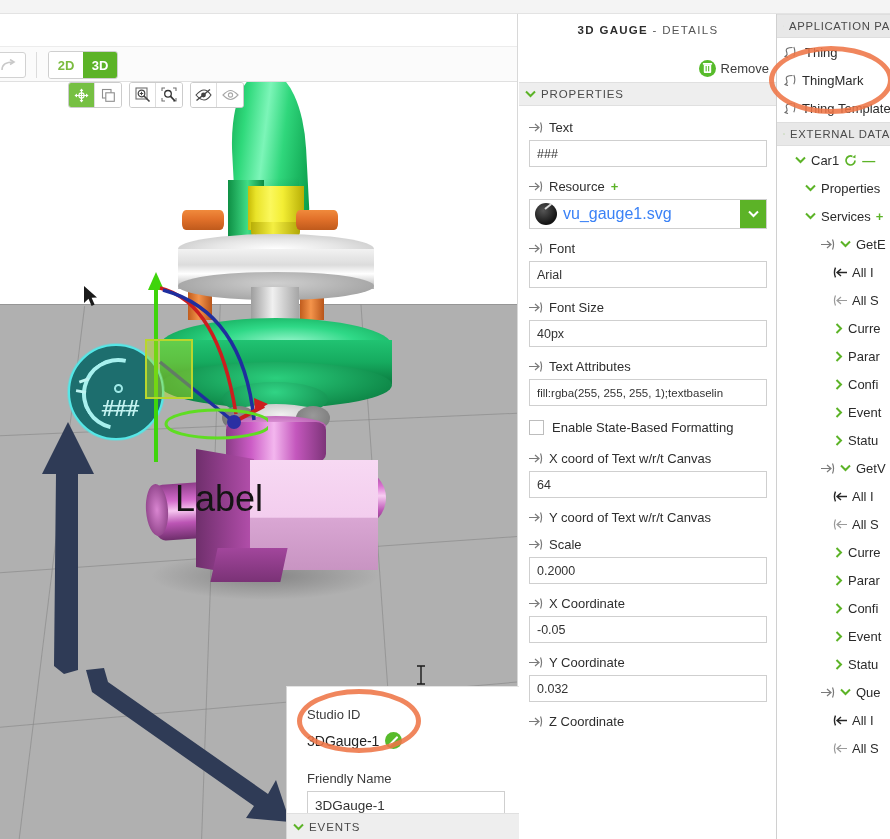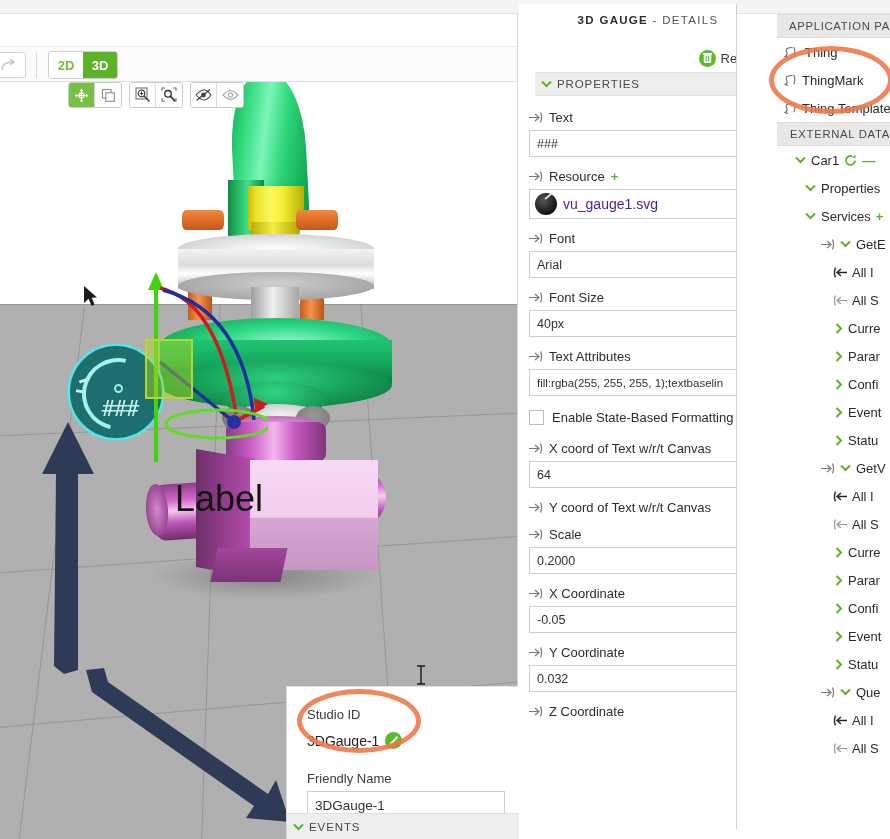--- a/index.html
+++ b/index.html
@@ -328,26 +328,25 @@
     z-index: 60;
     pointer-events: none;
   }
 
   
   .cursor-arrow { position: absolute; z-index: 55; }
   .cursor-ibeam { position: absolute; z-index: 55; }
 
   
   .details-col {
-    position: absolute; left: 519px; top: 4px;
-    width: 218px; height: 825px;
+    position: absolute; left: 519px; top: 14px;
+    width: 258px; height: 825px;
     background: #ffffff;
     border-right: 1px solid #d0d0d0;
     overflow: hidden;
-    padding-left: 16px;
   }
   .details-title {
     position:absolute; left:0; top:10px; width:258px;
     text-align:center; font-size:11.5px; letter-spacing:1.3px; color:#555;
   }
   .details-title b { color:#2d2d2d; letter-spacing:1.3px; }
   .remove-row {
     position:absolute; left:0; top:40px; width:258px; height:28px;
     display:flex; align-items:center; justify-content:flex-end;
     padding-right: 8px;
@@ -396,21 +395,21 @@
     width: 22px; height: 22px; border-radius: 50%;
     background: radial-gradient(circle at 38% 34%, #555 0%, #131313 70%);
     margin: 3px 6px 0 5px;
     position: relative;
     flex: 0 0 auto;
   }
   .resource-thumb .nd {
     position:absolute; left:10px; top:5px; width:8px; height:2px;
     background:#ddd; transform: rotate(-38deg); transform-origin: left center;
   }
-  .resource-name { flex:1; display:flex; align-items:center; font-size:14px; color:#4c1d95; }
+  .resource-name { flex:1; display:flex; align-items:center; font-size:16px; color:#3b82f6; }
   .resource-caret {
     width: 26px; background:#5cb327;
     display:flex; align-items:center; justify-content:center;
     cursor:pointer;
   }
   .checkbox-row { display:flex; align-items:center; gap:8px; padding: 0 10px; margin-top: 14px; }
   .cbox { width:15px; height:15px; border:1px solid #bdbdbd; background:#fff; }
   .checkbox-row span { font-size:13px; color:#2d2d2d; }
 
   

